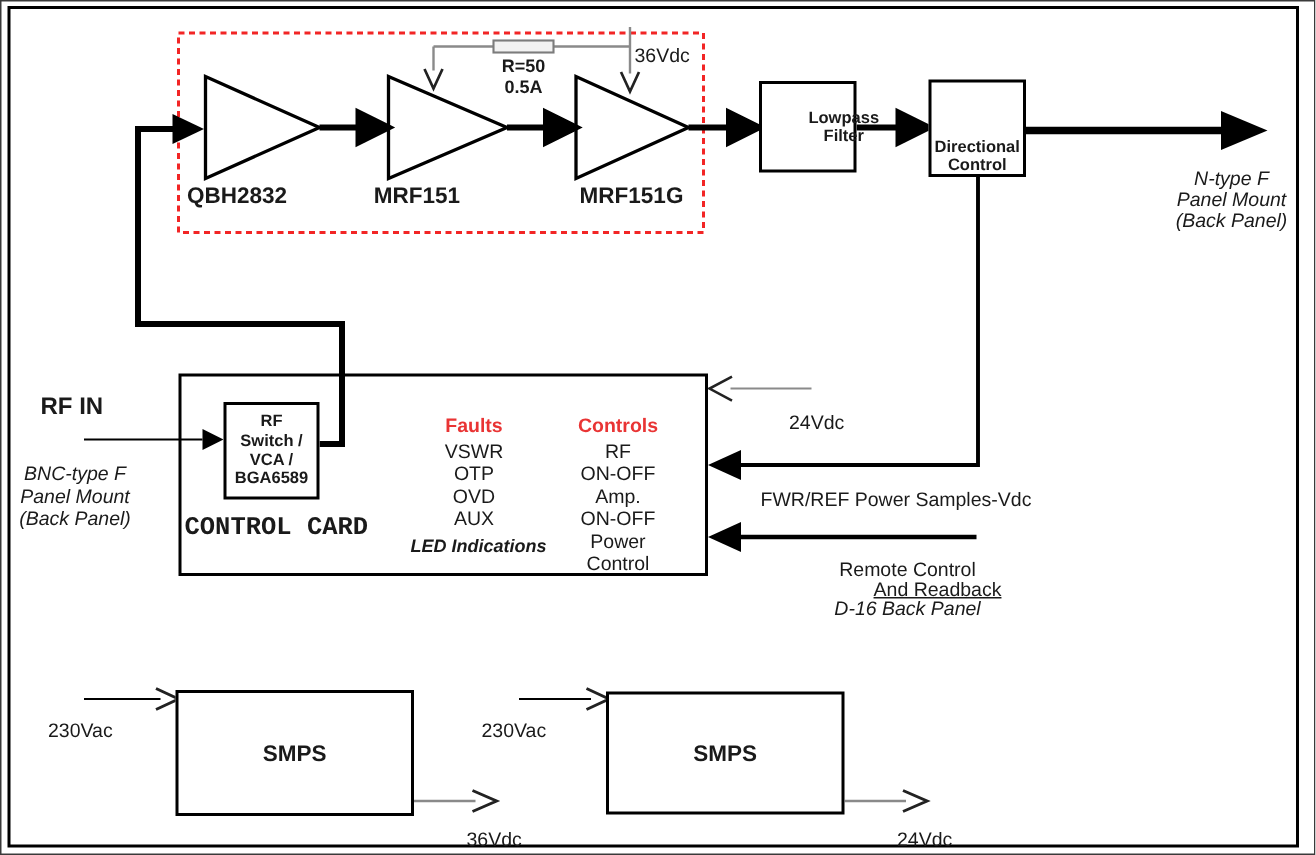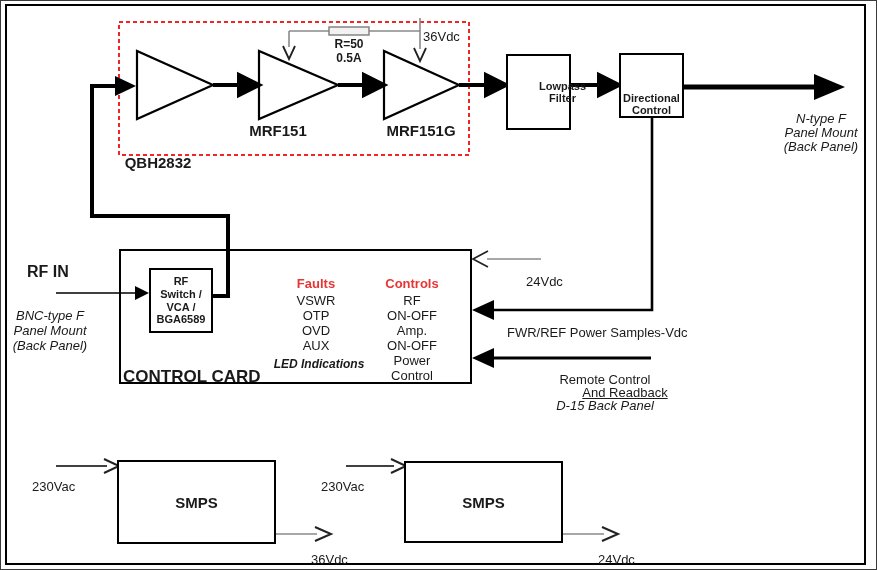--- a/index.html
+++ b/index.html
@@ -86,29 +86,29 @@
       <path d="M103,458 L118,465 L103,472" stroke="#222" stroke-width="2" fill="none"></path>
       <path d="M275,533 H316" stroke="#8a8a8a" stroke-width="1.7" fill="none"></path>
       <path d="M314,526 L330,533 L314,540" stroke="#222" stroke-width="2" fill="none"></path>
       <path d="M345,465 H393" stroke="#000" stroke-width="1.3" fill="none"></path>
       <path d="M390,458 L405,465 L390,472" stroke="#222" stroke-width="2" fill="none"></path>
       <path d="M562,533 H603" stroke="#8a8a8a" stroke-width="1.7" fill="none"></path>
       <path d="M601,526 L617,533 L601,540" stroke="#222" stroke-width="2" fill="none"></path>
     </g>
   </svg>
 
-  <div class="lbl b f15 ctr" style="left:107px;top:122px;width:100px;margin-top:32px;">QBH2832</div>
+  <div class="lbl b f15 ctr" style="left:107px;top:122px;width:100px;">QBH2832</div>
   <div class="lbl b f15 ctr" style="left:227px;top:122px;width:100px;">MRF151</div>
   <div class="lbl b f15 ctr" style="left:370px;top:122px;width:100px;">MRF151G</div>
 
   <div class="lbl b f12 ctr" style="left:323px;top:37px;width:50px;">R=50</div>
   <div class="lbl b f12 ctr" style="left:323px;top:51px;width:50px;">0.5A</div>
   <div class="lbl f13" style="left:422px;top:17px;">36Vdc</div>
 
-  <div class="box b f11" style="left:505px;top:53px;width:65px;height:76px;padding-left:48px;">
+  <div class="box b f11" style="left:505px;top:53px;width:65px;height:61px;padding-left:48px;">
     <span>
         <span class="stack">Lowpass</span>
         <span class="stack">Filter</span>
       </span>
   </div>
   <div class="box b f11" style="left:618px;top:52px;width:65px;height:65px;align-items:flex-end;">
     <span>
         <span class="stack">Directional</span>
         <span class="stack">Control</span>
       </span>
@@ -125,21 +125,21 @@
 
   <div class="box" style="left:118px;top:248px;width:353px;height:135px;border-width:2.2px;background:transparent;"></div>
   <div class="box b f11" style="left:148px;top:267px;width:64px;height:65px;line-height:1.18;">
     <span>
       <span class="stack">RF</span>
       <span class="stack">Switch /</span>
       <span class="stack">VCA /</span>
       <span class="stack">BGA6589</span>
     </span>
   </div>
-  <div class="lbl b f17" style="left:122px;top:366px;">CONTROL CARD</div>
+  <div class="lbl b f17" style="left:122px;top:342px;font-family:Liberation Mono, monospace;">CONTROL CARD</div>
 
   <div class="lbl b f13 red ctr" style="left:285px;top:264px;width:60px;">Faults</div>
   <div class="lbl f13 ctr" style="left:285px;top:281px;width:60px;">VSWR</div>
   <div class="lbl f13 ctr" style="left:285px;top:296px;width:60px;">OTP</div>
   <div class="lbl f13 ctr" style="left:285px;top:311px;width:60px;">OVD</div>
   <div class="lbl f13 ctr" style="left:285px;top:326px;width:60px;">AUX</div>
 
   <div class="lbl b f13 red ctr" style="left:376px;top:264px;width:70px;">Controls</div>
   <div class="lbl f13 ctr" style="left:376px;top:281px;width:70px;">RF</div>
   <div class="lbl f13 ctr" style="left:376px;top:296px;width:70px;">ON-OFF</div>
@@ -147,21 +147,21 @@
   <div class="lbl f13 ctr" style="left:376px;top:326px;width:70px;">ON-OFF</div>
   <div class="lbl f13 ctr" style="left:376px;top:341px;width:70px;">Power</div>
   <div class="lbl f13 ctr" style="left:376px;top:356px;width:70px;">Control</div>
 
   <div class="lbl b i f12 ctr" style="left:263px;top:357px;width:110px;">LED Indications</div>
   <div class="lbl f13" style="left:525px;top:262px;">24Vdc</div>
 
   <div class="lbl f13" style="left:506px;top:313px;">FWR/REF Power Samples-Vdc</div>
   <div class="lbl f13 ctr" style="left:534px;top:360px;width:140px;">Remote Control</div>
   <div class="lbl f13 ctr" style="left:554px;top:373px;width:140px;text-decoration:underline;">And Readback</div>
-  <div class="lbl i f13 ctr" style="left:534px;top:386px;width:140px;">D-15 Back Panel</div>
+  <div class="lbl i f13 ctr" style="left:534px;top:386px;width:140px;">D-16 Back Panel</div>
 
   <div class="box b f15" style="left:116px;top:459px;width:159px;height:84px;border-width:2.5px;">
     <span>SMPS</span>
   </div>
   <div class="lbl f13" style="left:31px;top:467px;">230Vac</div>
   <div class="lbl f13" style="left:310px;top:540px;">36Vdc</div>
 
   <div class="box b f15" style="left:403px;top:460px;width:159px;height:82px;border-width:2.5px;">
     <span>SMPS</span>
   </div>

